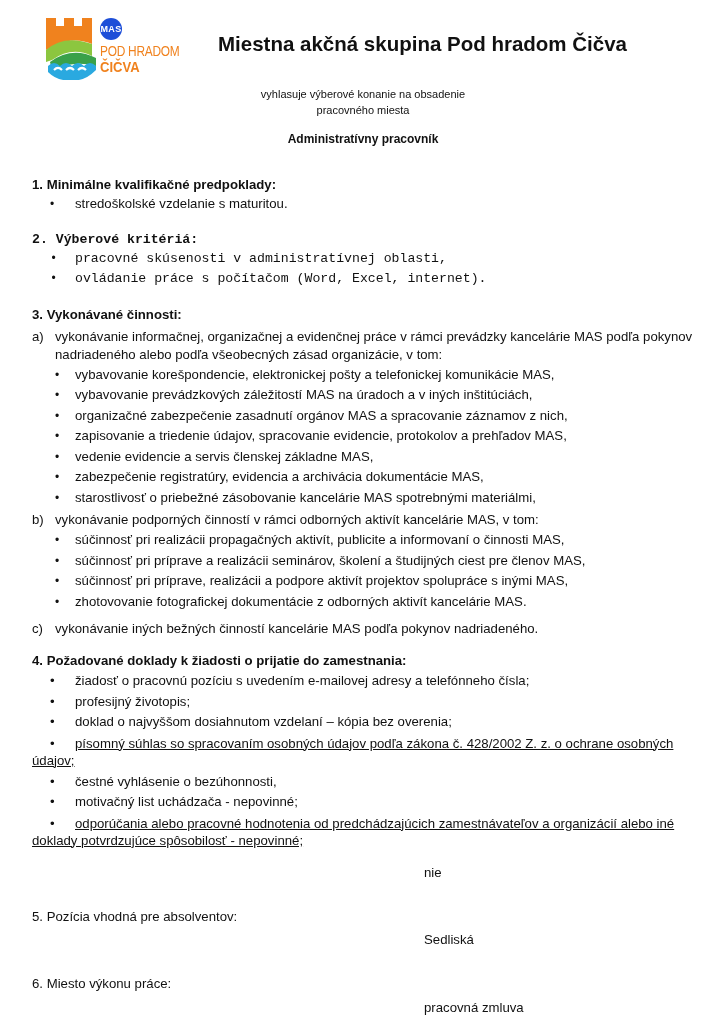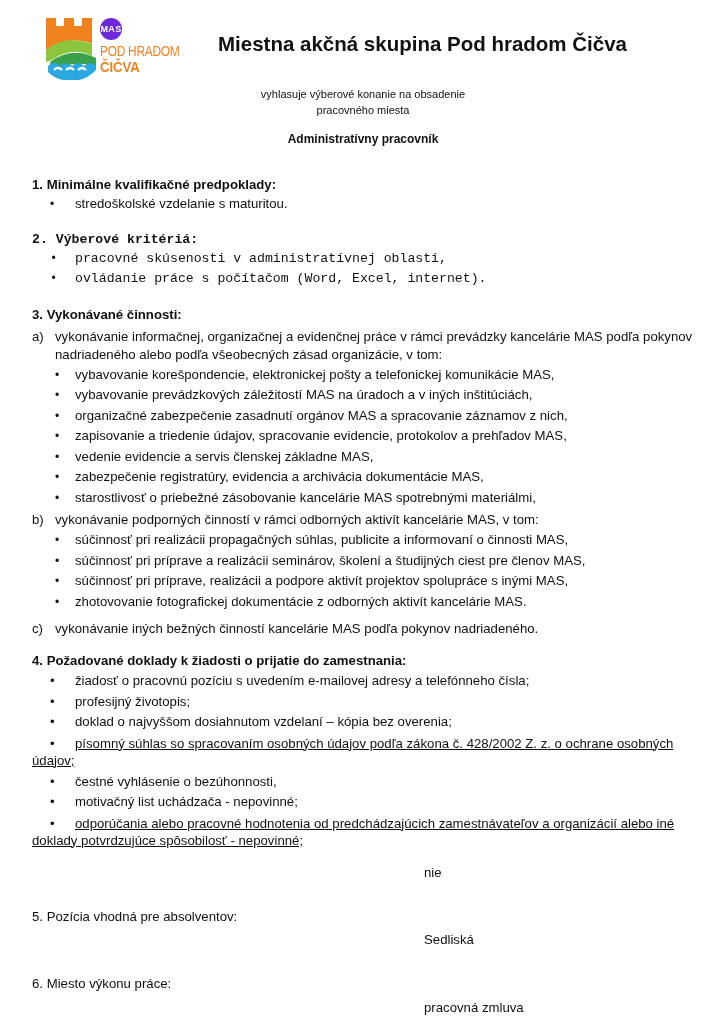--- a/index.html
+++ b/index.html
@@ -5,21 +5,21 @@
   html, body { margin: 0; padding: 0; background: #ffffff; }
   body {
     width: 725px; height: 1024px; position: relative; overflow: hidden;
     font-family: "Liberation Sans", sans-serif; color: #111111;
   }
   .logo { position: absolute; left: 44px; top: 16px; width: 140px; height: 66px; }
   .logo svg { position: absolute; left: 0; top: 0; }
   .logo-text { position: absolute; left: 56px; top: 2px; font-family: "Liberation Sans", sans-serif; color: #f0821e; }
   .logo-mas {
     position: absolute; left: 0; top: 0; width: 22px; height: 22px; border-radius: 50%;
-    background: #6d28d9; color: #ffffff; font-size: 9px; font-weight: bold;
+    background: #1d4ed8; color: #ffffff; font-size: 9px; font-weight: bold;
     display: flex; align-items: center; justify-content: center; letter-spacing: 0.3px;
   }
   .logo-line2 { position: absolute; left: 0; top: 25px; font-size: 14.5px; white-space: nowrap; letter-spacing: -0.3px; transform: scaleX(0.82); transform-origin: left; }
   .logo-line3 { position: absolute; left: 0; top: 41px; font-size: 14.5px; font-weight: bold; white-space: nowrap; transform: scaleX(0.9); transform-origin: left; }
 
   .org-title {
     position: absolute; left: 218px; top: 32px; font-size: 20.5px; font-weight: bold; white-space: nowrap;
   }
   .announce {
     position: absolute; left: 200px; top: 86px; width: 326px; text-align: center;
@@ -101,21 +101,21 @@
         <li>zapisovanie a triedenie údajov, spracovanie evidencie, protokolov a prehľadov MAS,</li>
         <li>vedenie evidencie a servis členskej základne MAS,</li>
         <li>zabezpečenie registratúry, evidencia a archivácia dokumentácie MAS,</li>
         <li>starostlivosť o priebežné zásobovanie kancelárie MAS spotrebnými materiálmi,</li>
       </ul>
     </div>
     <div class="sub" style="margin-top:3px;">
       <span class="lbl">b)</span>
       <div>vykonávanie podporných činností v rámci odborných aktivít kancelárie MAS, v tom:</div>
       <ul class="bul" style="margin-top:1px;">
-        <li>súčinnosť pri realizácii propagačných súhlas, publicite a informovaní o činnosti MAS,</li>
+        <li>súčinnosť pri realizácii propagačných aktivít, publicite a informovaní o činnosti MAS,</li>
         <li>súčinnosť pri príprave a realizácii seminárov, školení a študijných ciest pre členov MAS,</li>
         <li>súčinnosť pri príprave, realizácii a podpore aktivít projektov spolupráce s inými MAS,</li>
         <li>zhotovovanie fotografickej dokumentácie z odborných aktivít kancelárie MAS.</li>
       </ul>
     </div>
     <div class="sub" style="margin-top:8px;">
       <span class="lbl">c)</span>
       <div>vykonávanie iných bežných činností kancelárie MAS podľa pokynov nadriadeného.</div>
     </div>
   </div>

